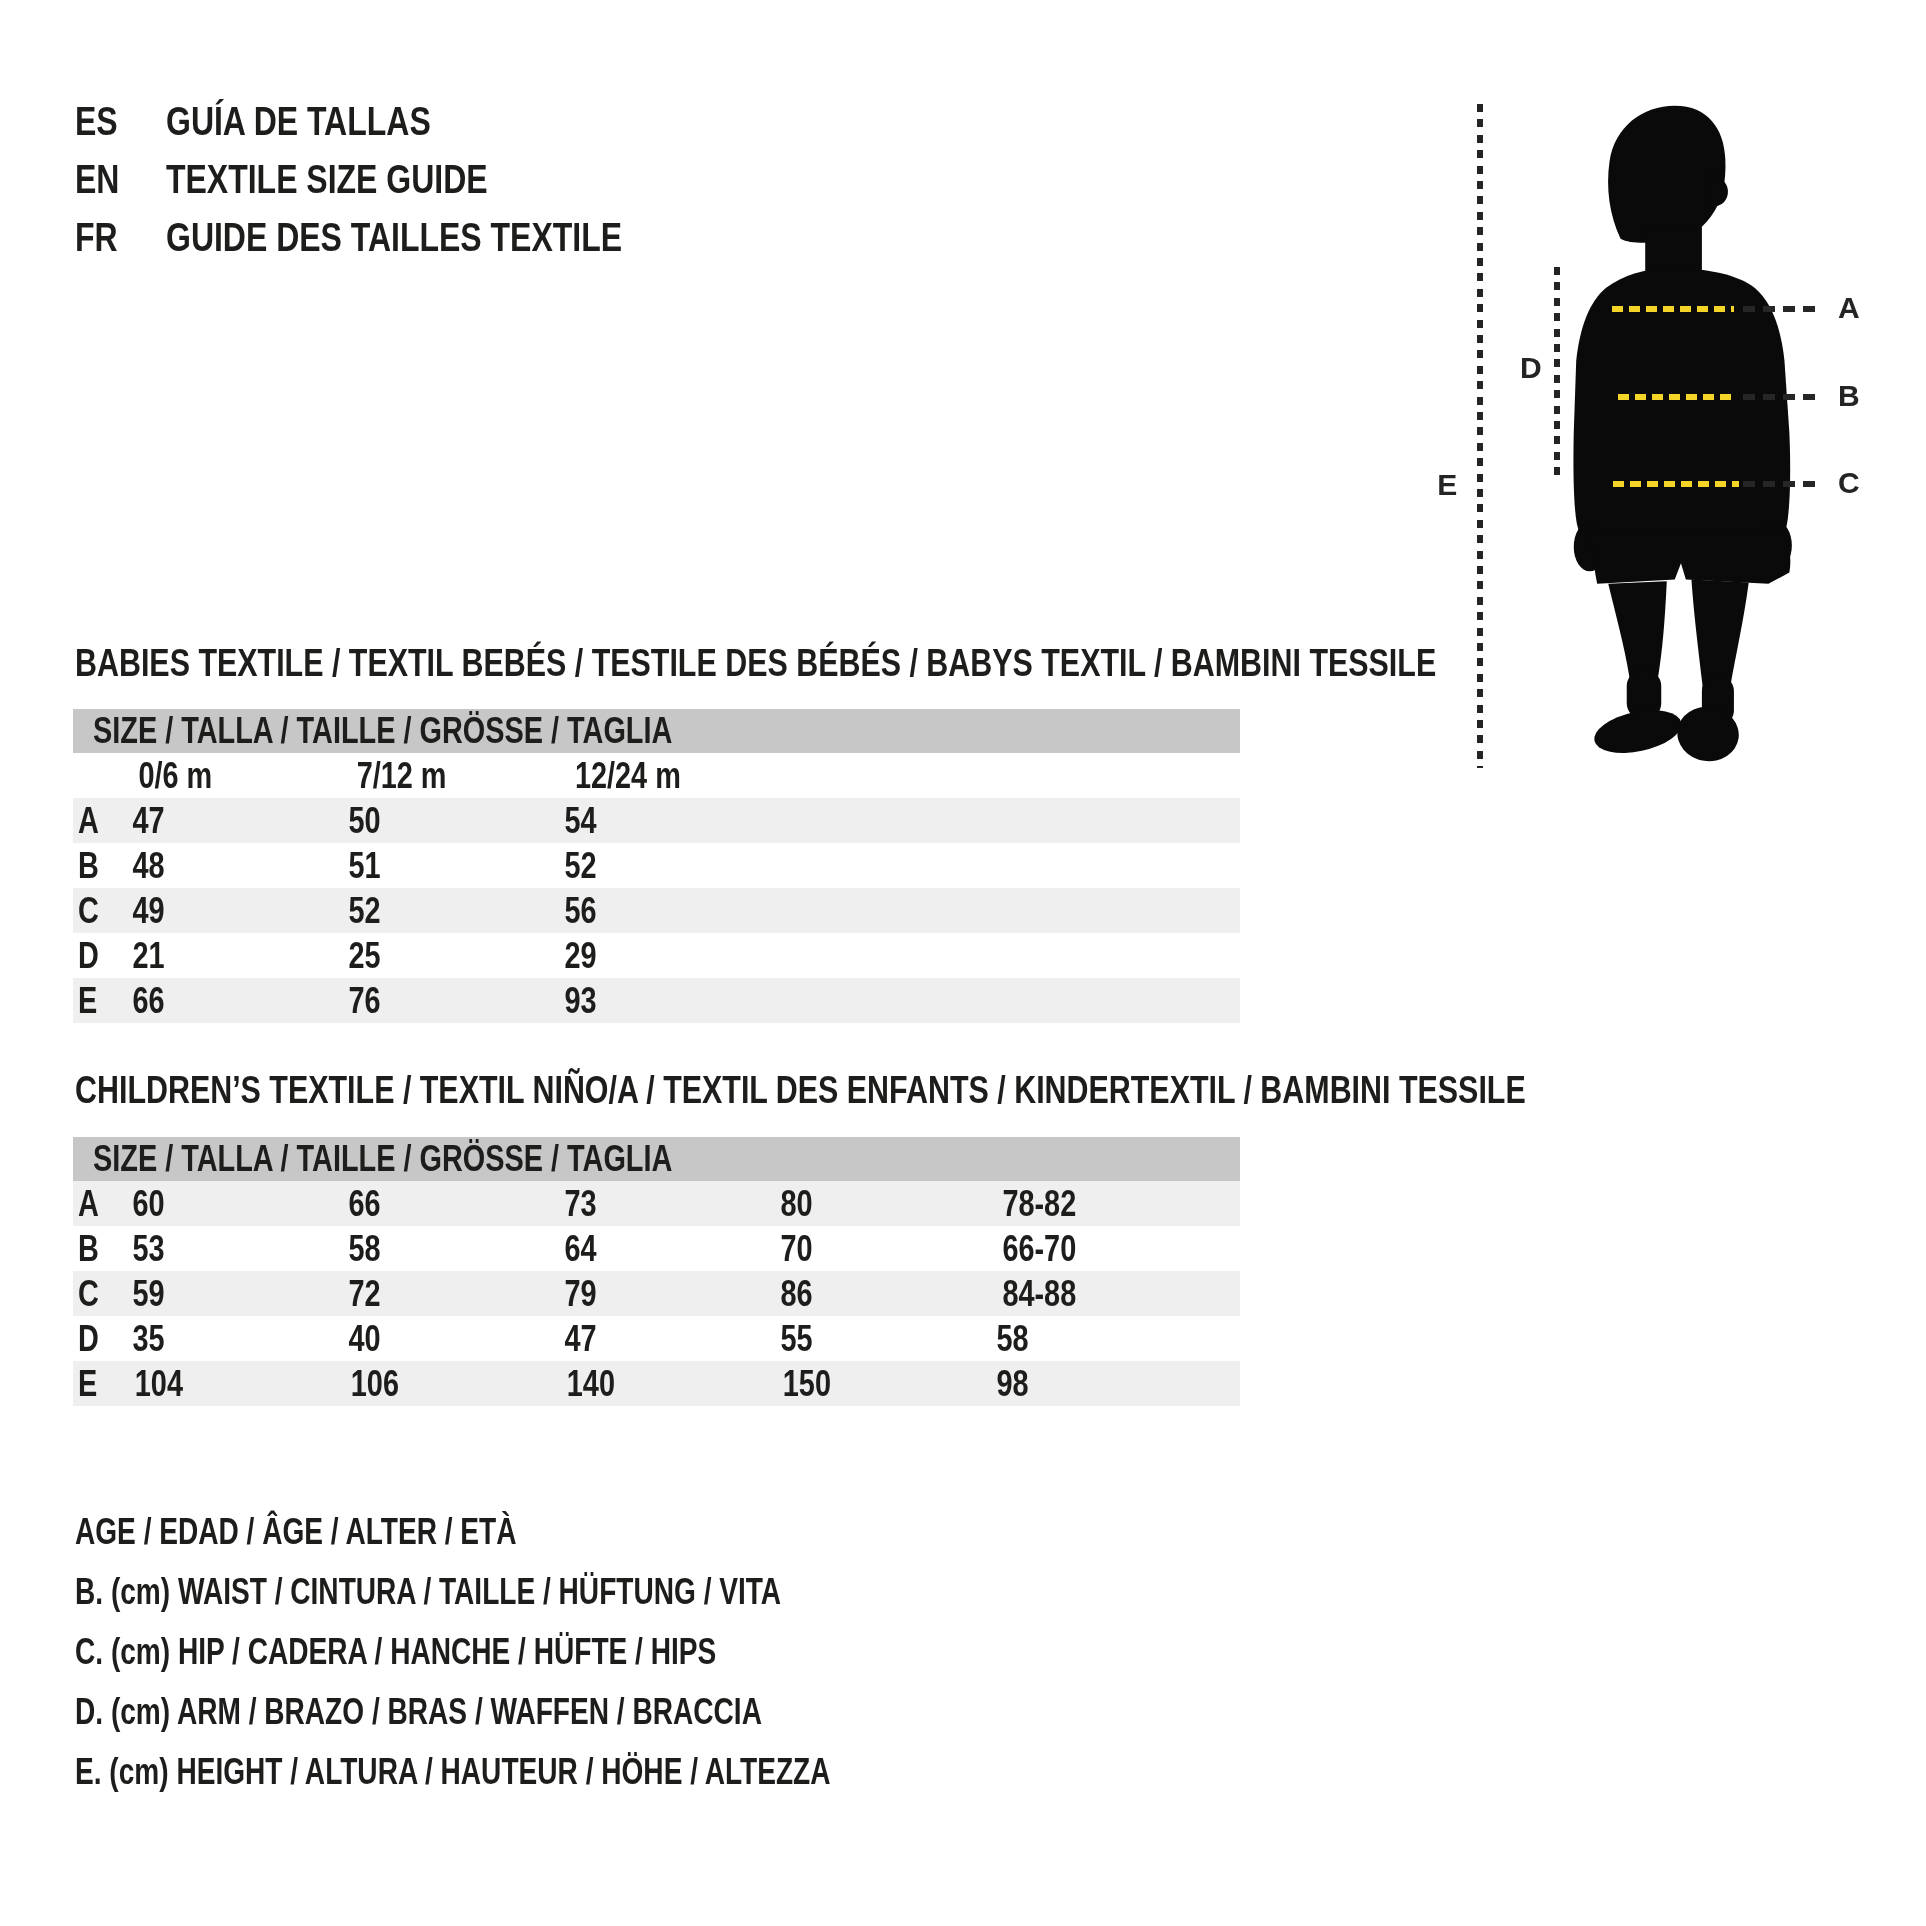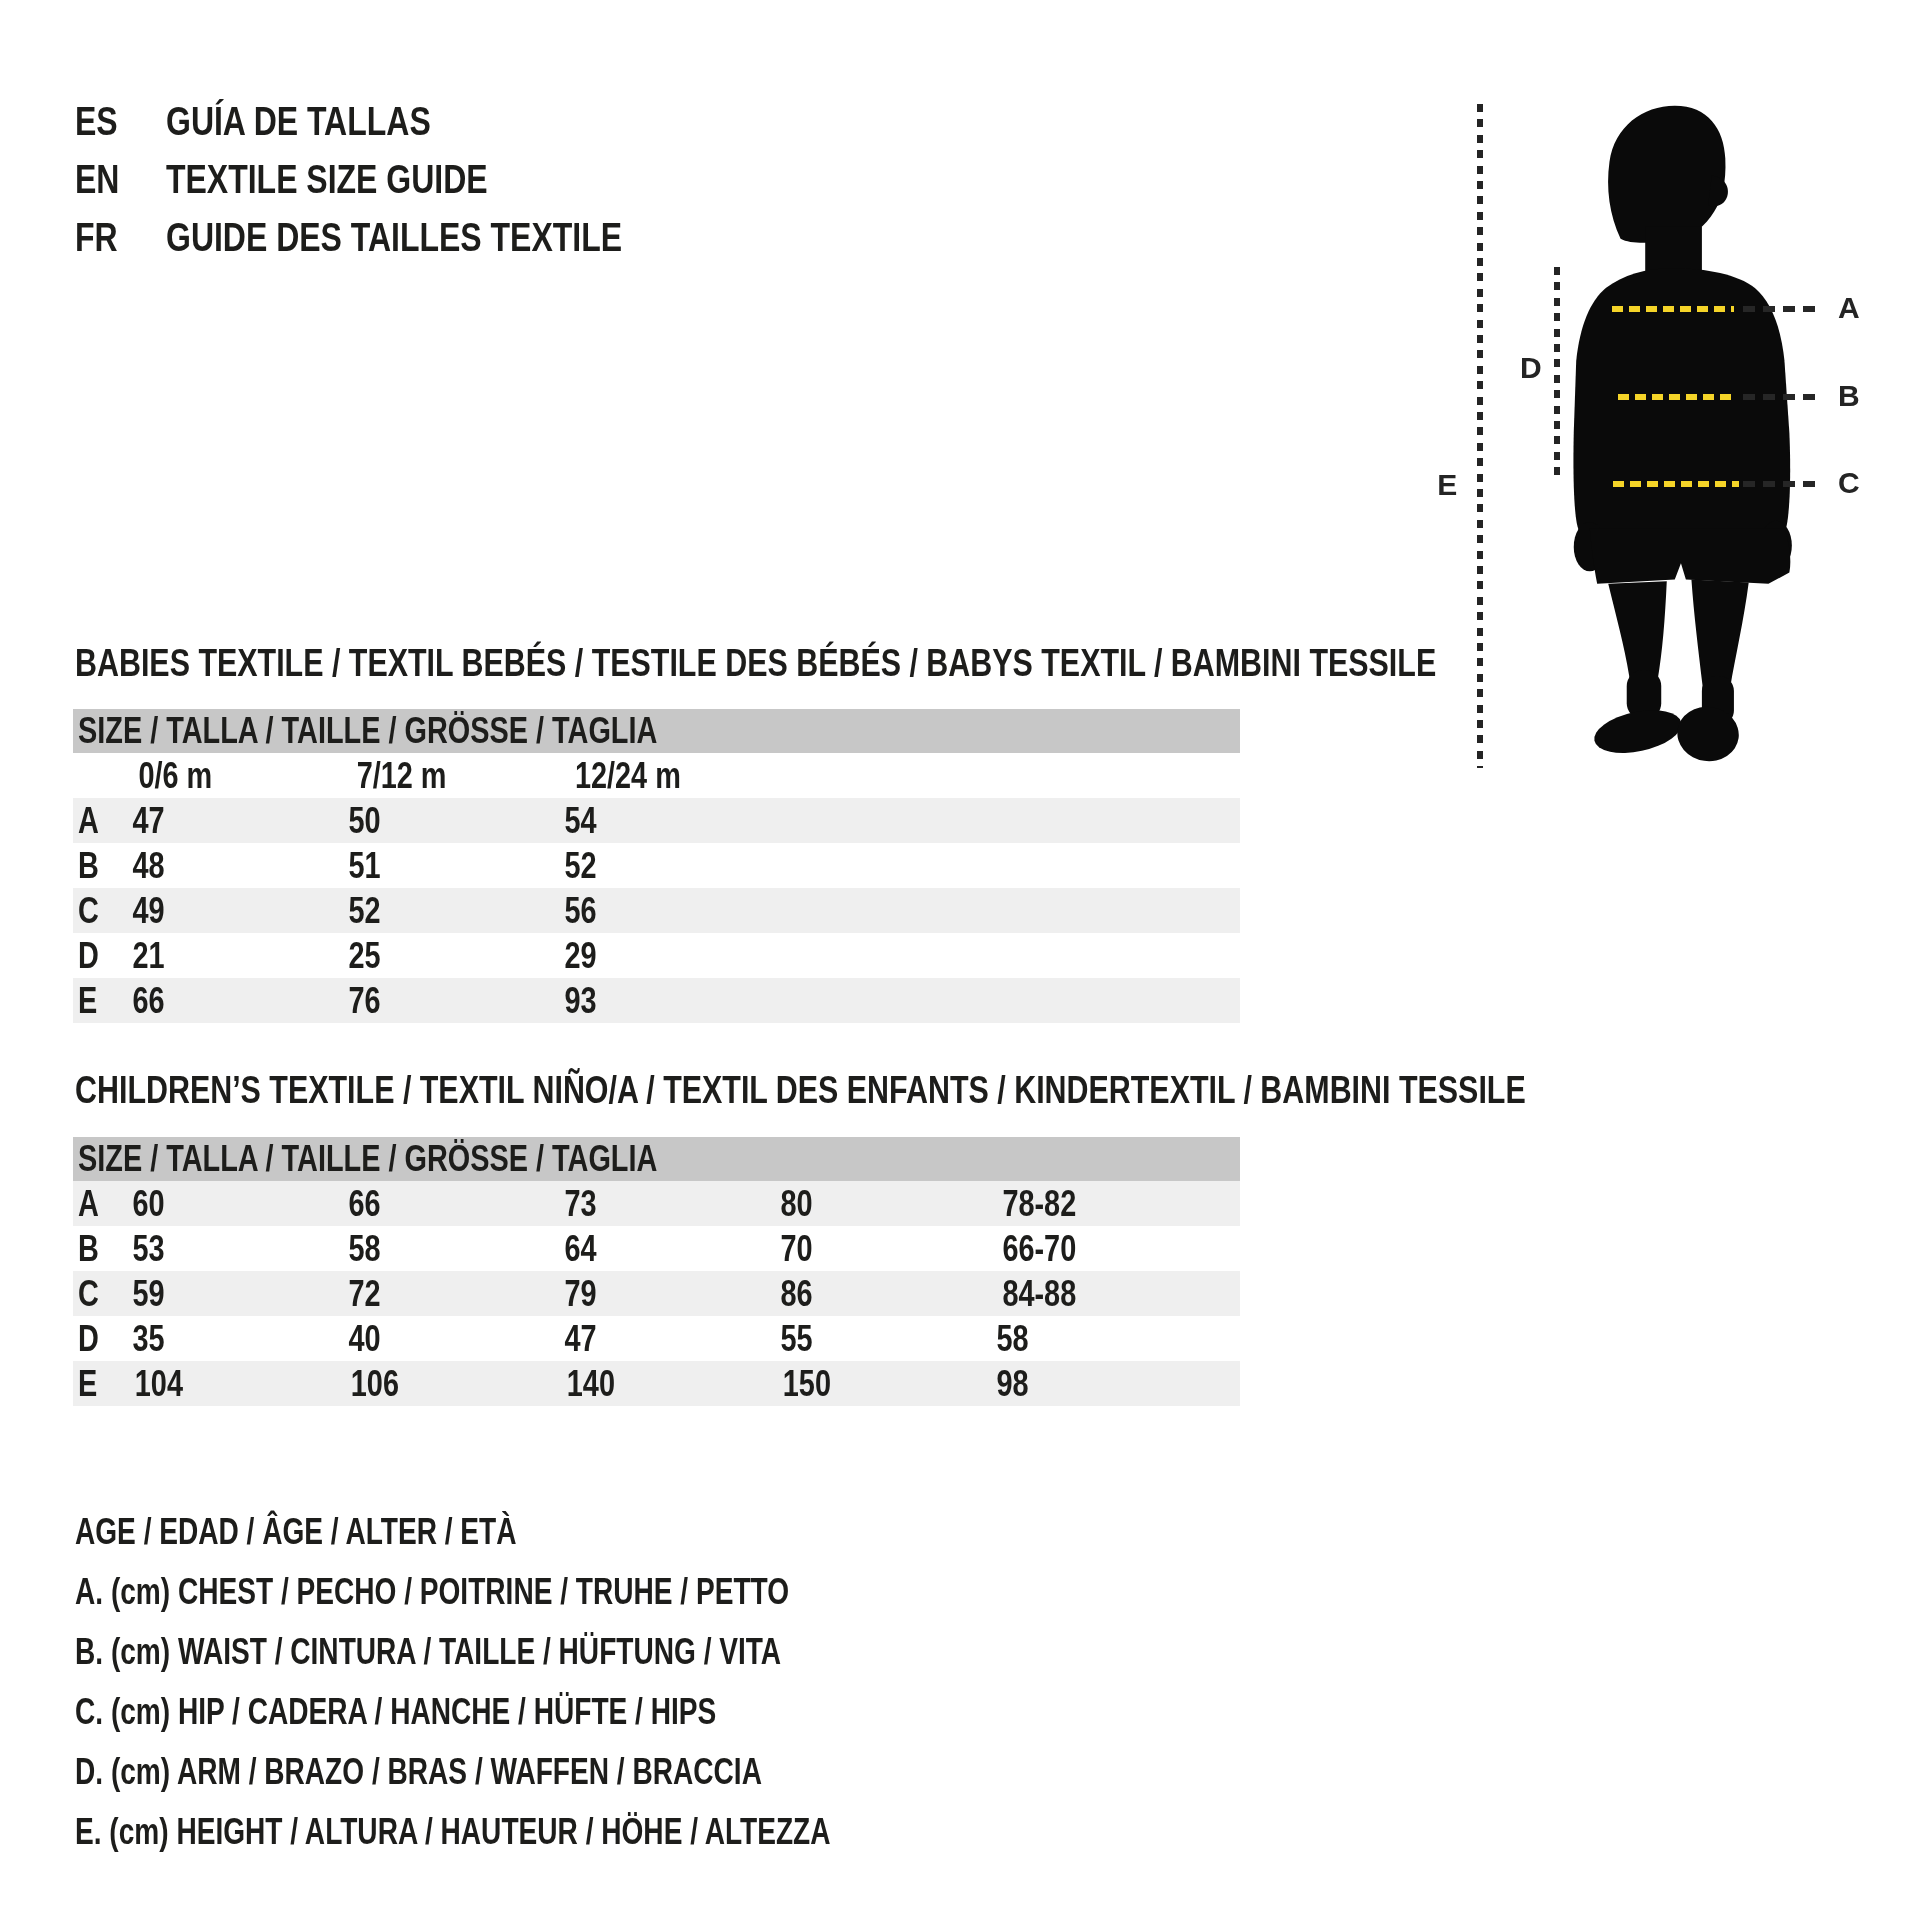--- a/index.html
+++ b/index.html
@@ -34,21 +34,21 @@
           background:repeating-linear-gradient(90deg,#262626 0 12.3px,transparent 12.3px 20px);}
   .m-label{position:absolute;left:402px;top:50%;transform:translateY(-52%);font-size:30px;color:#242424;}
 
   
   .sec-heading{position:absolute;left:75px;font-size:39px;line-height:43px;}
   .h-babies{top:641px;} .h-children{top:1068px;}
 
   
   .size-table{position:absolute;left:73px;width:1167px;}
   .t-babies{top:709px;} .t-children{top:1137px;}
-  .size-bar{height:44px;background:#c7c7c7;display:flex;align-items:center;padding-left:5px;font-size:37px;}
+  .size-bar{height:44px;background:#c7c7c7;display:flex;align-items:center;padding-left:20px;font-size:37px;}
   .trow{display:grid;height:45px;align-items:center;font-size:37px;}
   .trow.shade{background:#efefef;}
   .tcell{overflow:visible;}
   .tcell.letter{text-align:left;padding-left:5px;}
   .tcell.val{text-align:left;}
 
   
   .legend{position:absolute;left:75px;top:1511px;}
   .legend-line{display:flex;align-items:flex-start;height:60px;font-size:36px;}
 </style>
@@ -226,23 +226,20 @@
           <div class="tcell filler"></div>
         </div>
       </div>
   </div>
 
   <div class="legend">
       <div class="legend-line">
         <span class="cx">AGE / EDAD / ÂGE / ALTER / ETÀ</span>
       </div>
       <div class="legend-line">
-        <span class="cx">A. (cm) CHEST / PECHO / POITRINE / TRUHE / PETTO</span>
-      </div>
-      <div class="legend-line">
         <span class="cx">B. (cm) WAIST / CINTURA / TAILLE / HÜFTUNG / VITA</span>
       </div>
       <div class="legend-line">
         <span class="cx">C. (cm) HIP / CADERA / HANCHE / HÜFTE / HIPS</span>
       </div>
       <div class="legend-line">
         <span class="cx">D. (cm) ARM / BRAZO / BRAS / WAFFEN / BRACCIA</span>
       </div>
       <div class="legend-line">
         <span class="cx">E. (cm) HEIGHT / ALTURA / HAUTEUR / HÖHE / ALTEZZA</span>

